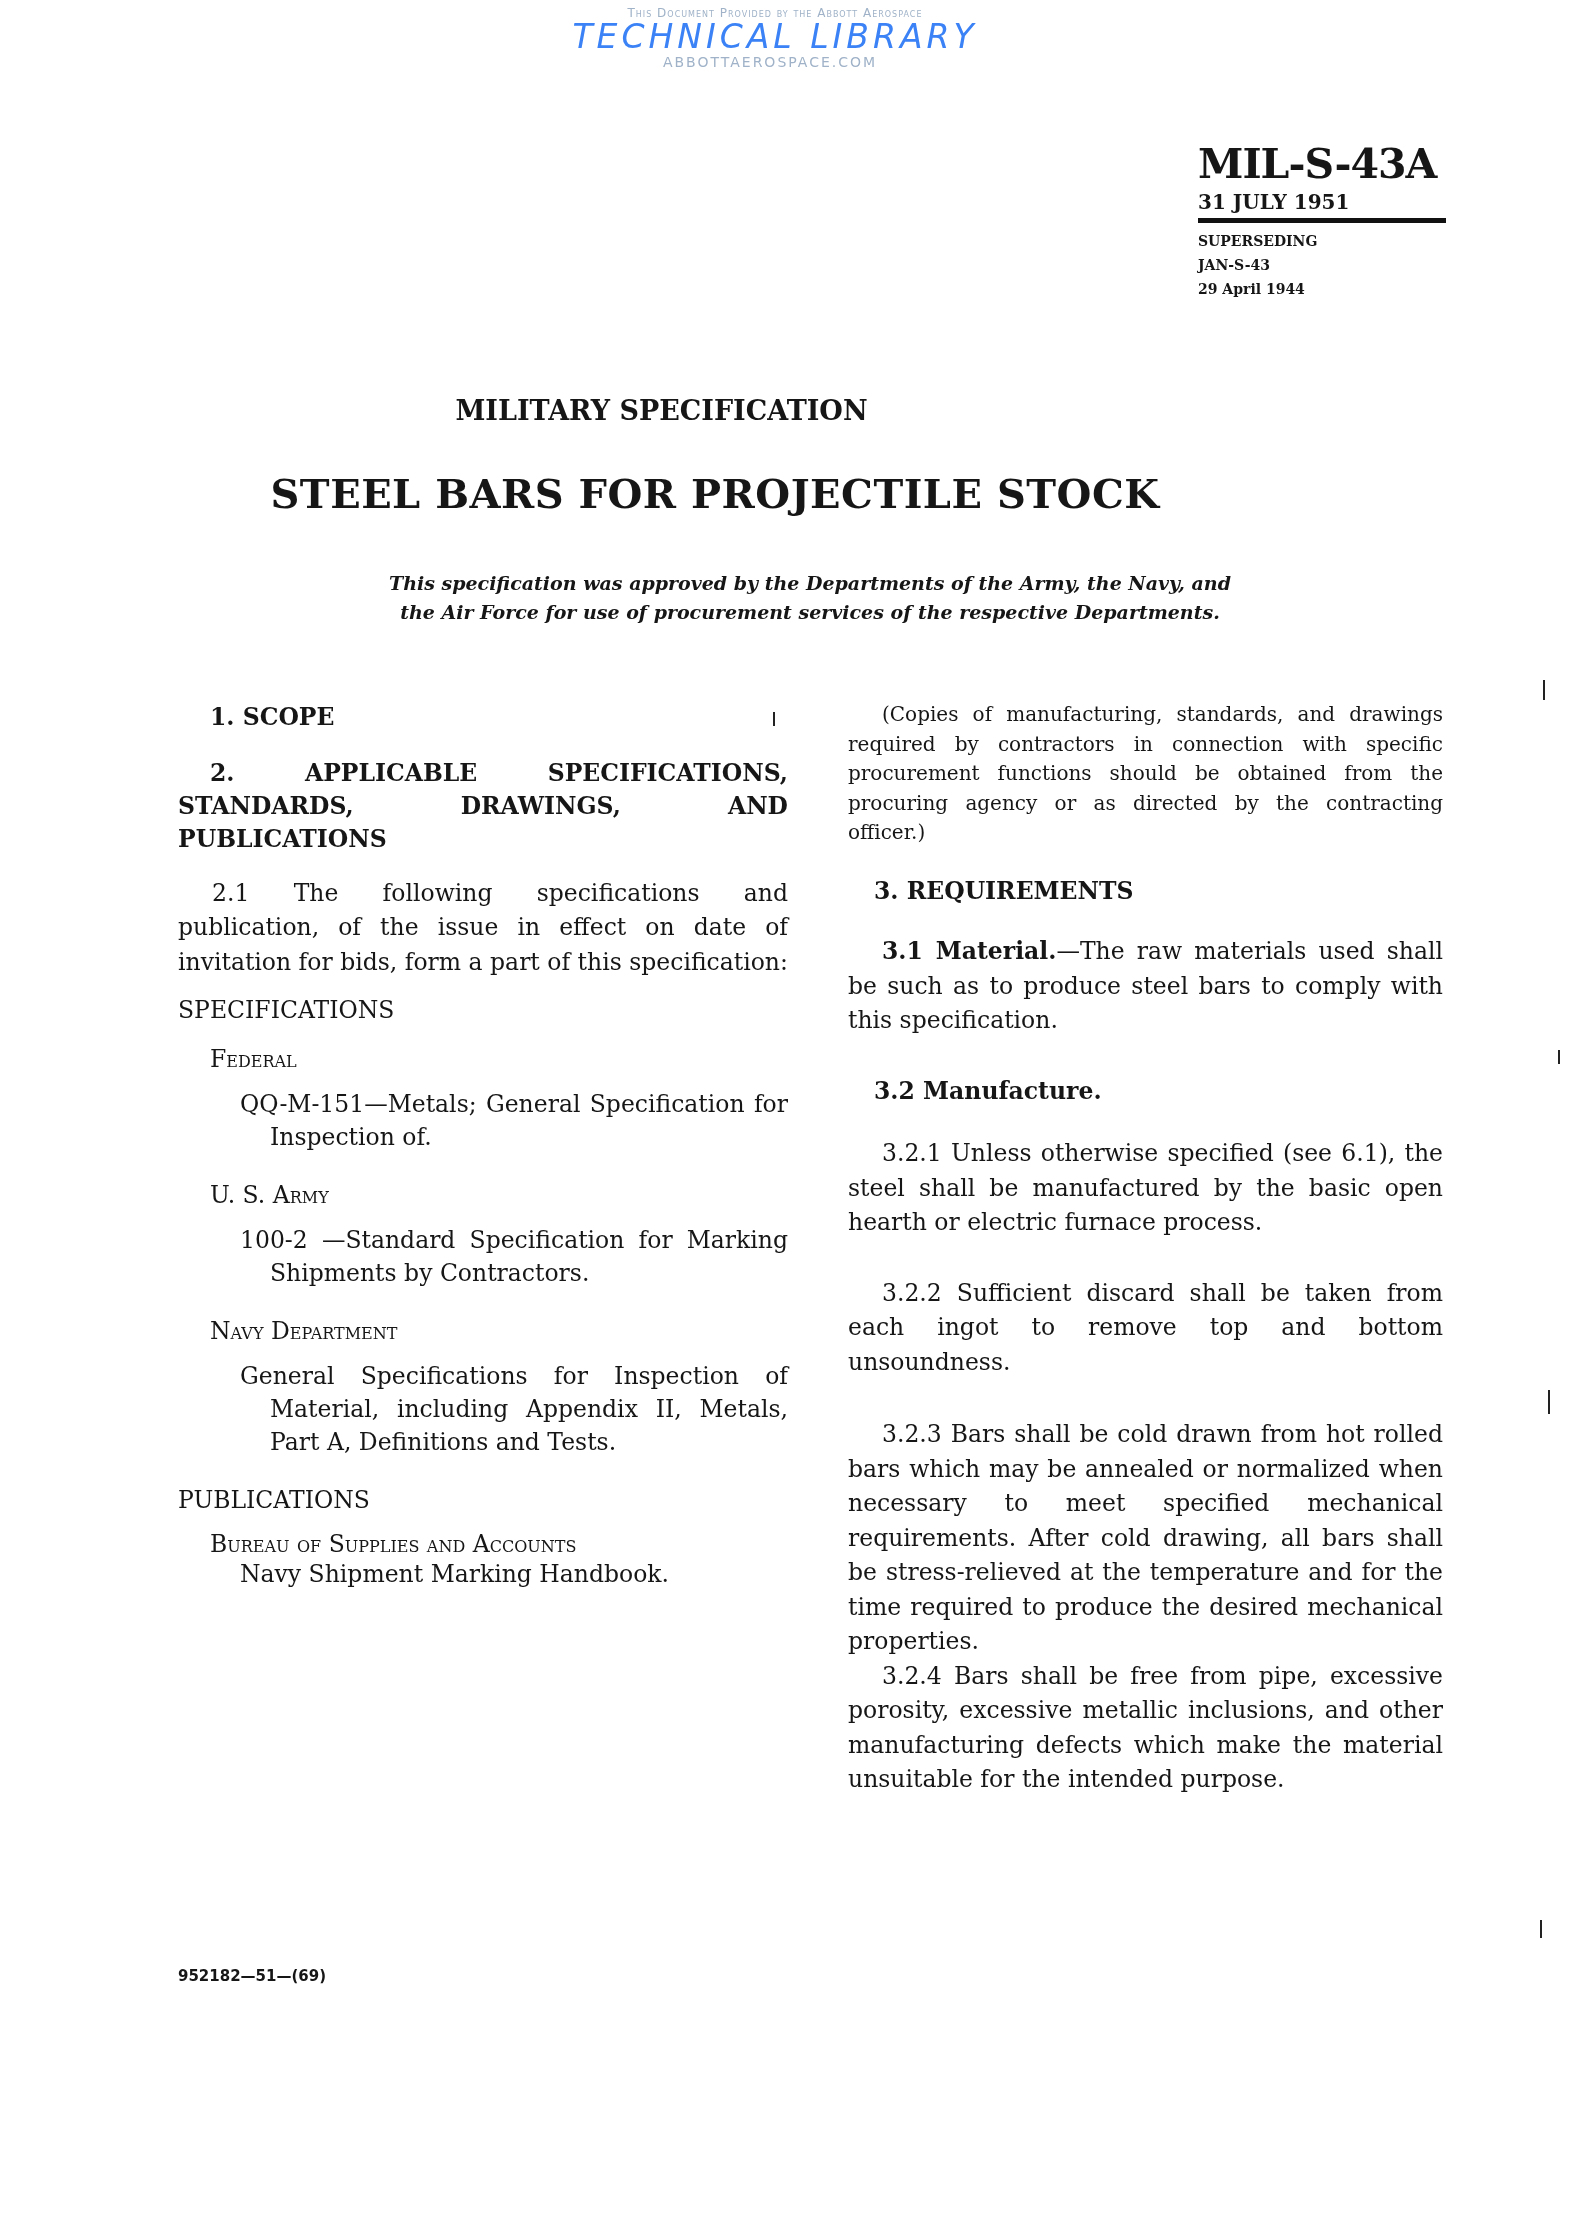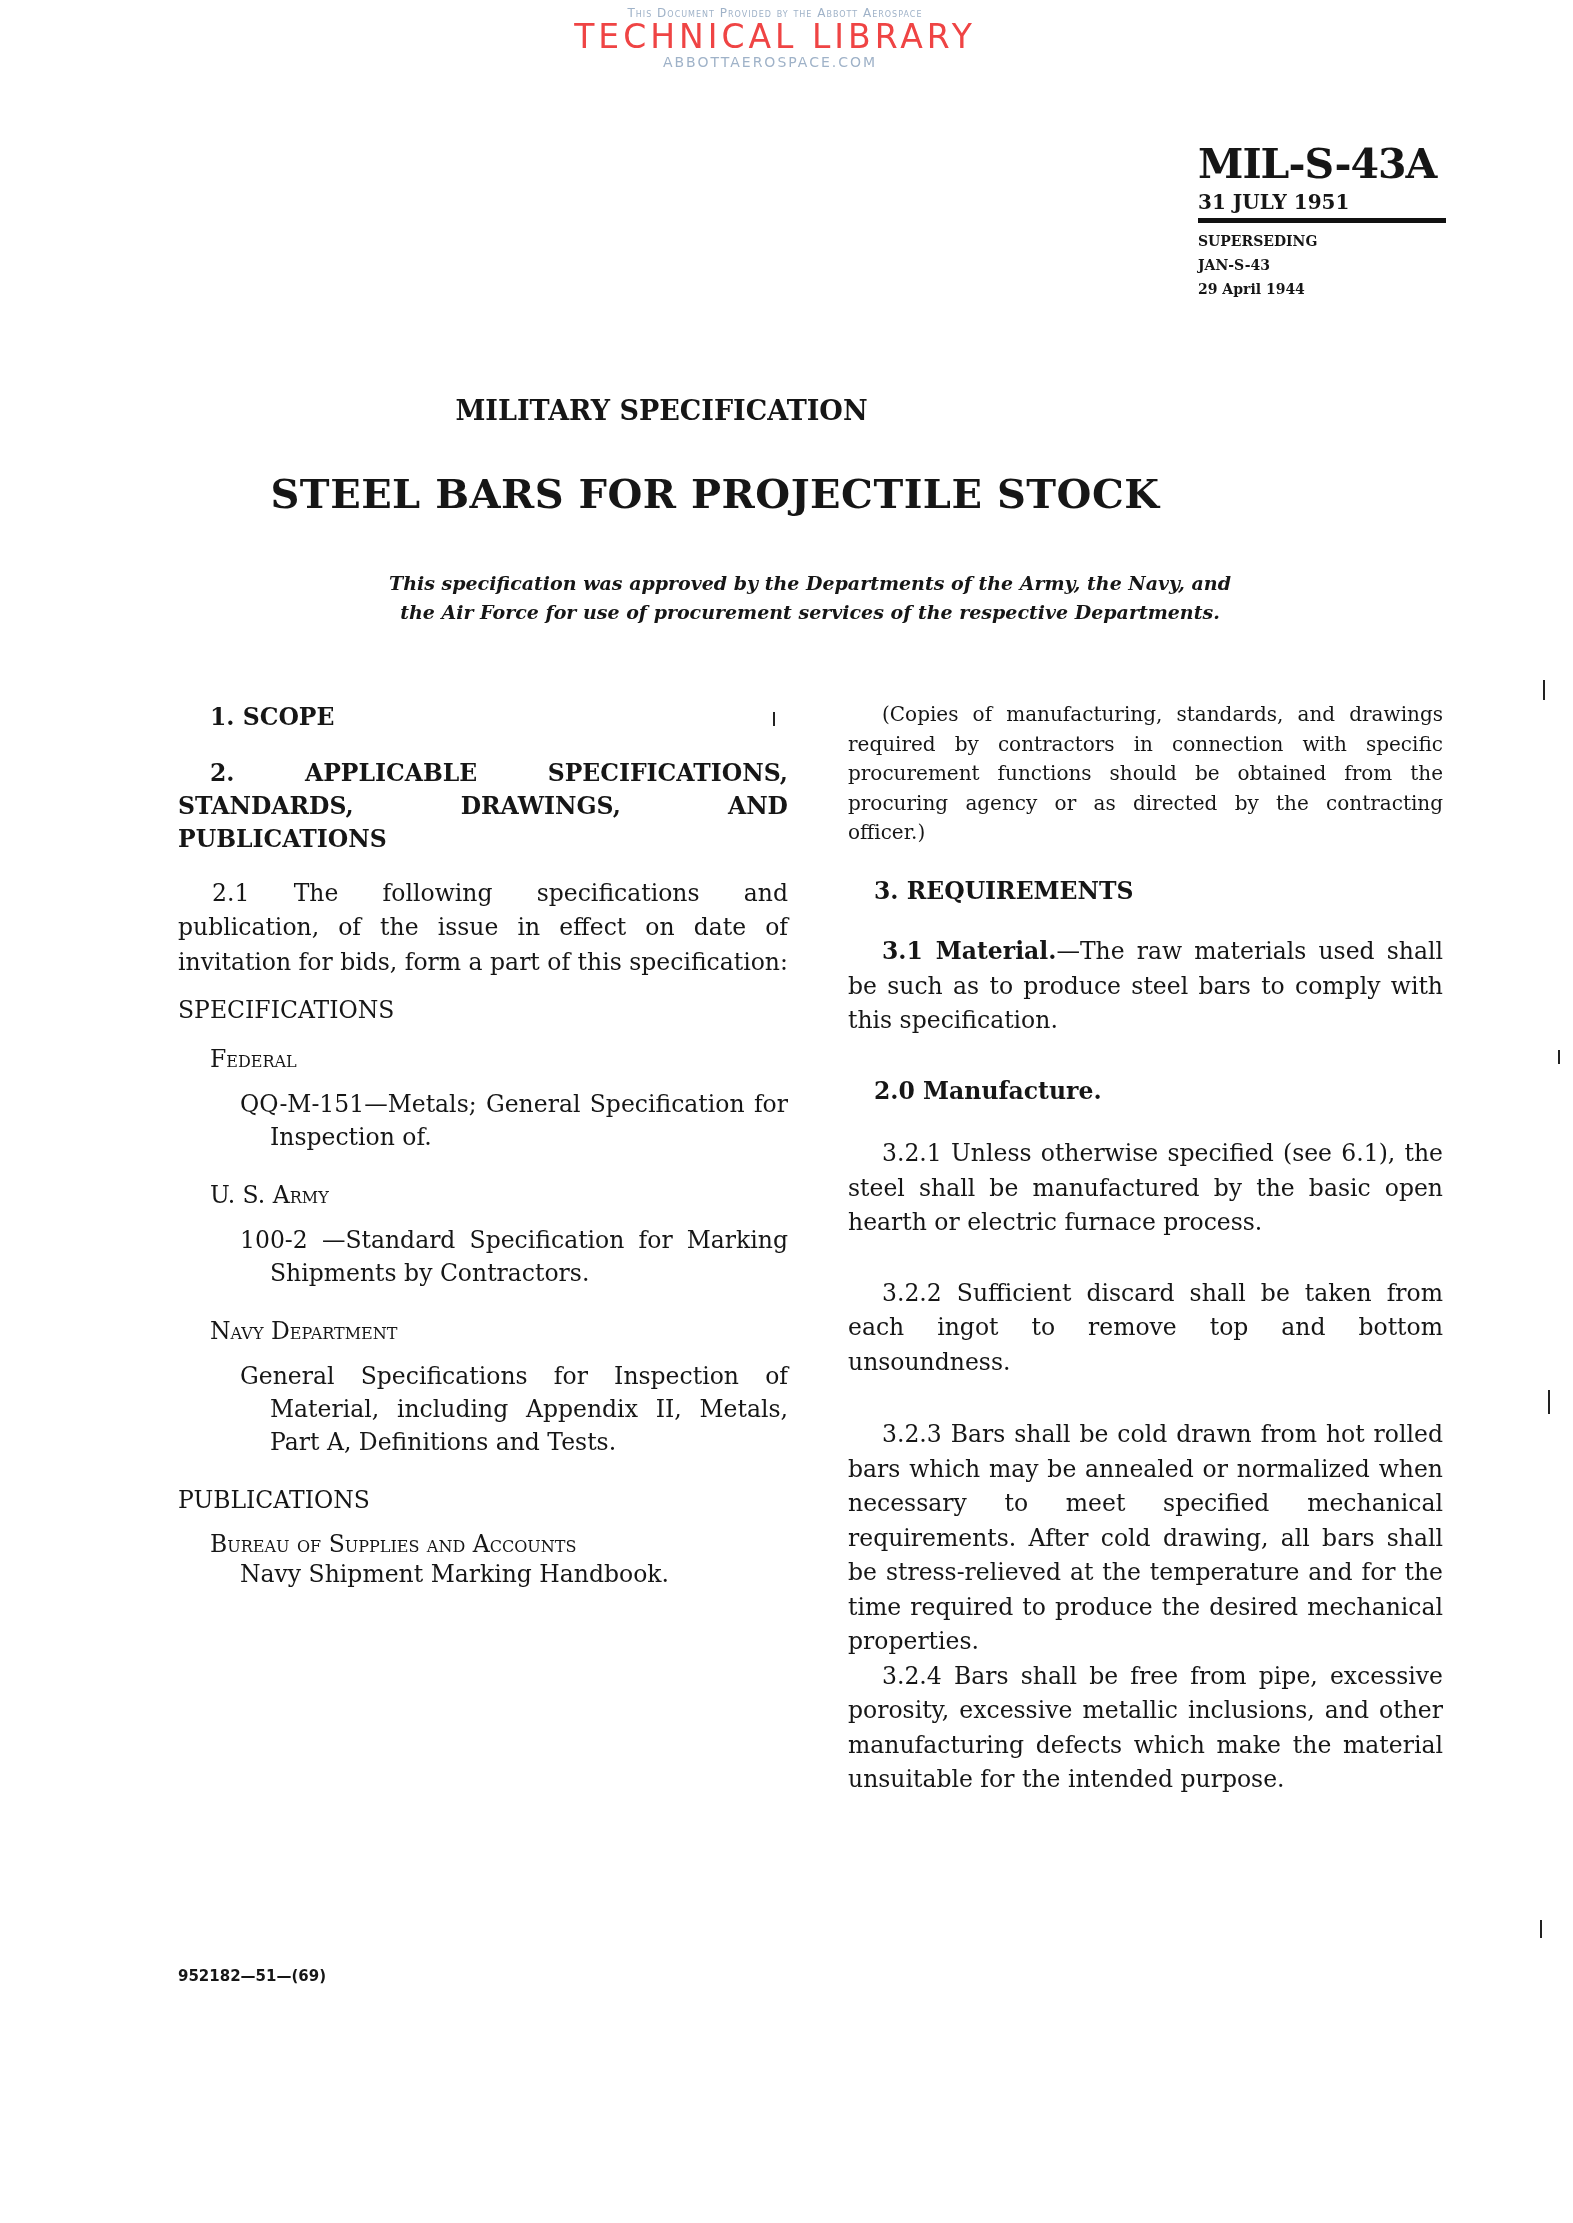--- a/index.html
+++ b/index.html
@@ -2,21 +2,21 @@
 <html><head>
 <meta charset="utf-8">
 <style>
   html, body { margin: 0; padding: 0; }
   body {
     width: 1573px; height: 2223px; background: #ffffff; position: relative; overflow: hidden;
     font-family: "DejaVu Serif", "Liberation Serif", serif; color: #161616;
   }
   .watermark { position: absolute; left: 515px; top: 6px; width: 520px; text-align: center; color: #9fb2c8; font-family: "DejaVu Sans", "Liberation Sans", sans-serif; }
   .wm-small { font-size: 12px; letter-spacing: 1px; font-variant: small-caps; }
-  .wm-big { font-size: 33px; letter-spacing: 4px; line-height: 34px; color: #ef4444; }
+  .wm-big { font-size: 33px; letter-spacing: 4px; line-height: 34px; color: #3b82f6; font-style: italic; }
   .wm-url { font-size: 14px; letter-spacing: 2px; padding-right: 10px; }
 
   .spec-block { position: absolute; left: 1198px; top: 140px; width: 250px; font-weight: bold; }
   .spec-number { font-size: 41px; letter-spacing: -1px; line-height: 48px; }
   .spec-date { font-size: 20px; line-height: 28px; }
   .spec-rule { height: 5px; background: #111; width: 248px; margin: 2px 0 6px 0; }
   .spec-sup { font-size: 14px; line-height: 24px; }
 
   .doc-type { position: absolute; left: 0; width: 1323px; top: 395px; text-align: center; font-weight: bold; font-size: 27px; letter-spacing: 0px; }
   .doc-title { position: absolute; left: 0; width: 1430px; top: 470px; text-align: center; font-weight: bold; font-size: 40px; letter-spacing: 0.5px; }
@@ -73,21 +73,21 @@
   <p class="entry" style="margin-top:12px; line-height:33px;">General Specifications for Inspection of Material, including Appendix II, Metals, Part A, Definitions and Tests.</p>
   <p class="h" style="margin-top:18px; font-weight:normal;">PUBLICATIONS</p>
   <p class="sc sub" style="margin:12px 0 0 32px; line-height:30px;">Bureau of Supplies and Accounts</p>
   <p style="margin:0 0 0 62px; line-height:30px;">Navy Shipment Marking Handbook.</p>
 </div>
 
 <div class="col col-right">
   <p class="right-small">(Copies of manufacturing, standards, and drawings required by contractors in connection with specific procurement functions should be obtained from the procuring agency or as directed by the contracting officer.)</p>
   <p class="h" style="margin-top:26px; margin-left:26px;">3. REQUIREMENTS</p>
   <p class="p" style="margin-top:26px;"><span style="font-weight:bold;">3.1 Material.</span><span>—The raw materials used shall be such as to produce steel bars to comply with this specification.</span></p>
-  <p class="h" style="margin-top:36px; margin-left:26px;">2.0 Manufacture.</p>
+  <p class="h" style="margin-top:36px; margin-left:26px;">3.2 Manufacture.</p>
   <p class="p" style="margin-top:28px;">3.2.1 Unless otherwise specified (see 6.1), the steel shall be manufactured by the basic open hearth or electric furnace process.</p>
   <p class="p" style="margin-top:36px;">3.2.2 Sufficient discard shall be taken from each ingot to remove top and bottom unsoundness.</p>
   <p class="p" style="margin-top:38px;">3.2.3 Bars shall be cold drawn from hot rolled bars which may be annealed or normalized when necessary to meet specified mechanical requirements. After cold drawing, all bars shall be stress-relieved at the temperature and for the time required to produce the desired mechanical properties.</p>
   <p class="p" style="">3.2.4 Bars shall be free from pipe, excessive porosity, excessive metallic inclusions, and other manufacturing defects which make the material unsuitable for the intended purpose.</p>
 </div>
 
 <div class="footer-code">952182—51—(69)</div>
 
 <div class="mark" style="left:773px; top:712px; width:2px; height:14px;"></div>
 <div class="mark" style="left:1543px; top:680px; width:2px; height:20px;"></div>

